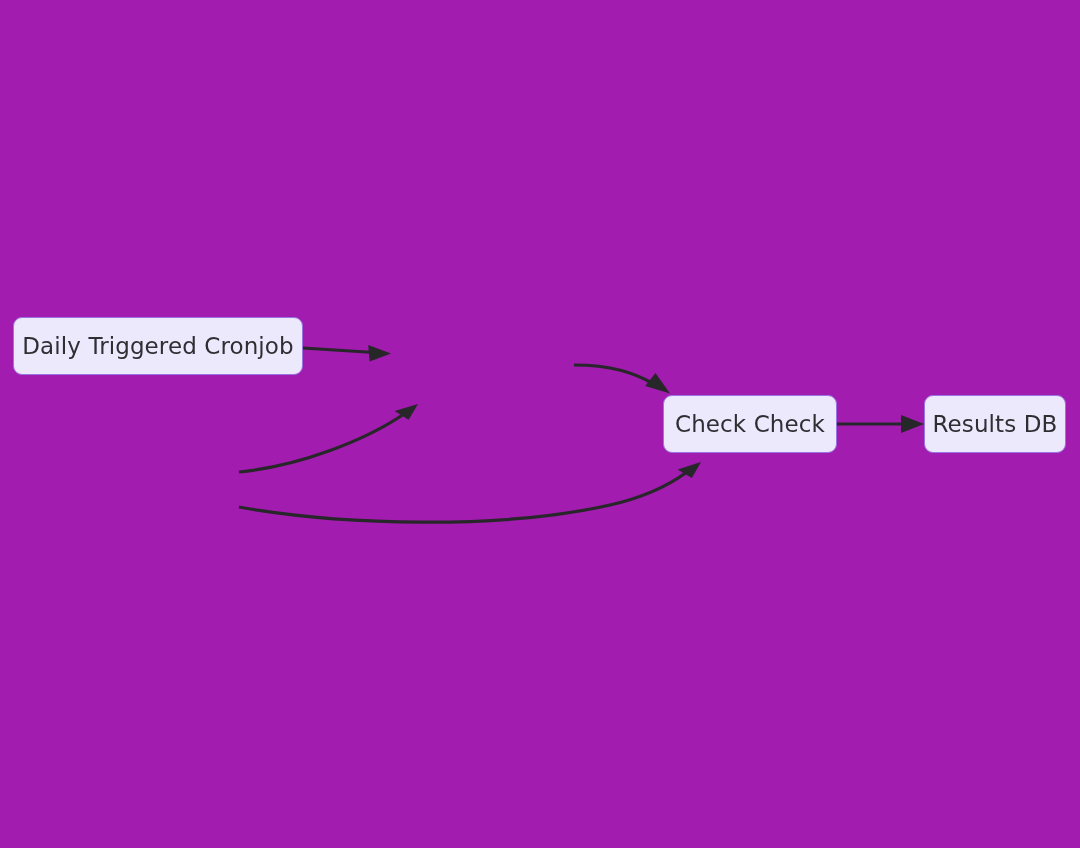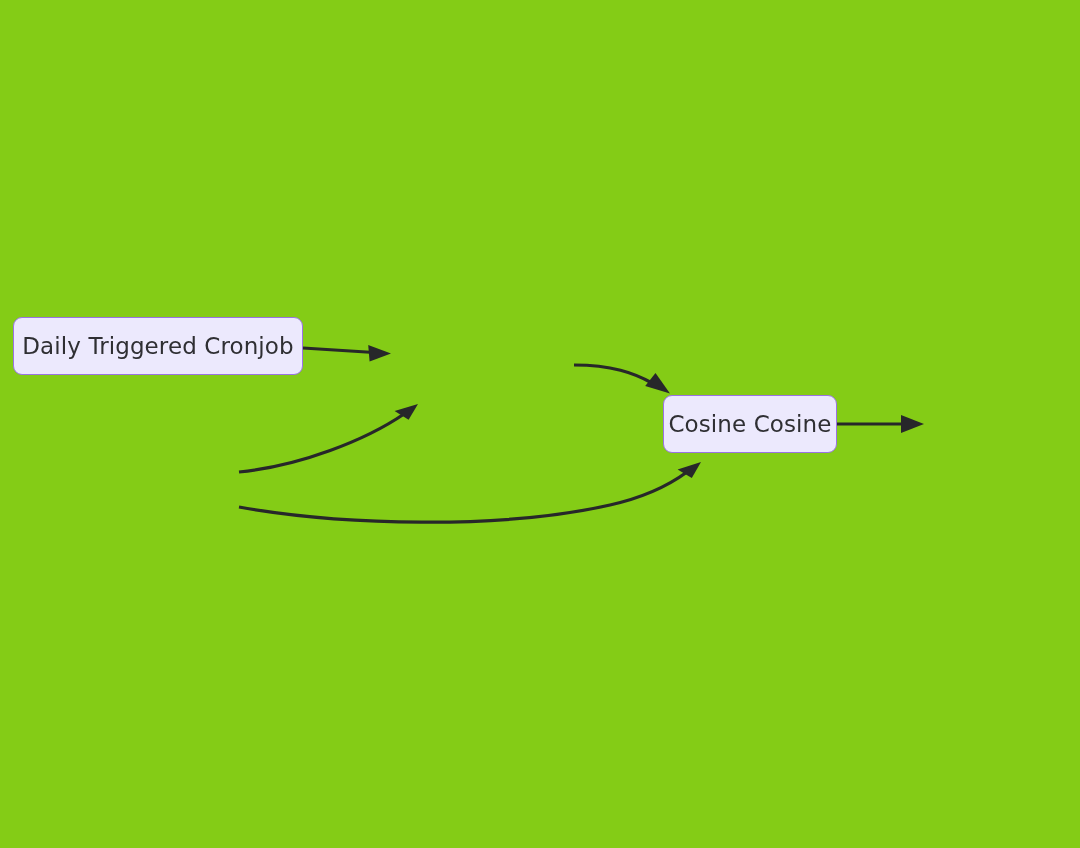--- a/index.html
+++ b/index.html
@@ -11,21 +11,21 @@
   body {
     width: 1080px;
     height: 848px;
     font-family: "DejaVu Sans", "Liberation Sans", sans-serif;
     overflow: hidden;
   }
   #diagram-canvas {
     position: relative;
     width: 1080px;
     height: 848px;
-    background: #84cc16;
+    background: #a21caf;
   }
   #edge-layer {
     position: absolute;
     left: 0;
     top: 0;
     width: 1080px;
     height: 848px;
   }
   .flow-node {
     position: absolute;
@@ -97,18 +97,21 @@
     </g>
 
   </svg>
 
   <div class="flow-node" id="node-cronjob">
     <span class="node-label">Daily Triggered Cronjob</span>
   </div>
 
 
   <div class="flow-node" id="node-cosine">
-    <span class="node-label">Cosine Cosine</span>
+    <span class="node-label">Check Check</span>
   </div>
 
+  <div class="flow-node" id="node-results">
+    <span class="node-label">Results DB</span>
+  </div>
 
 
 </div>
 
 </body></html>

